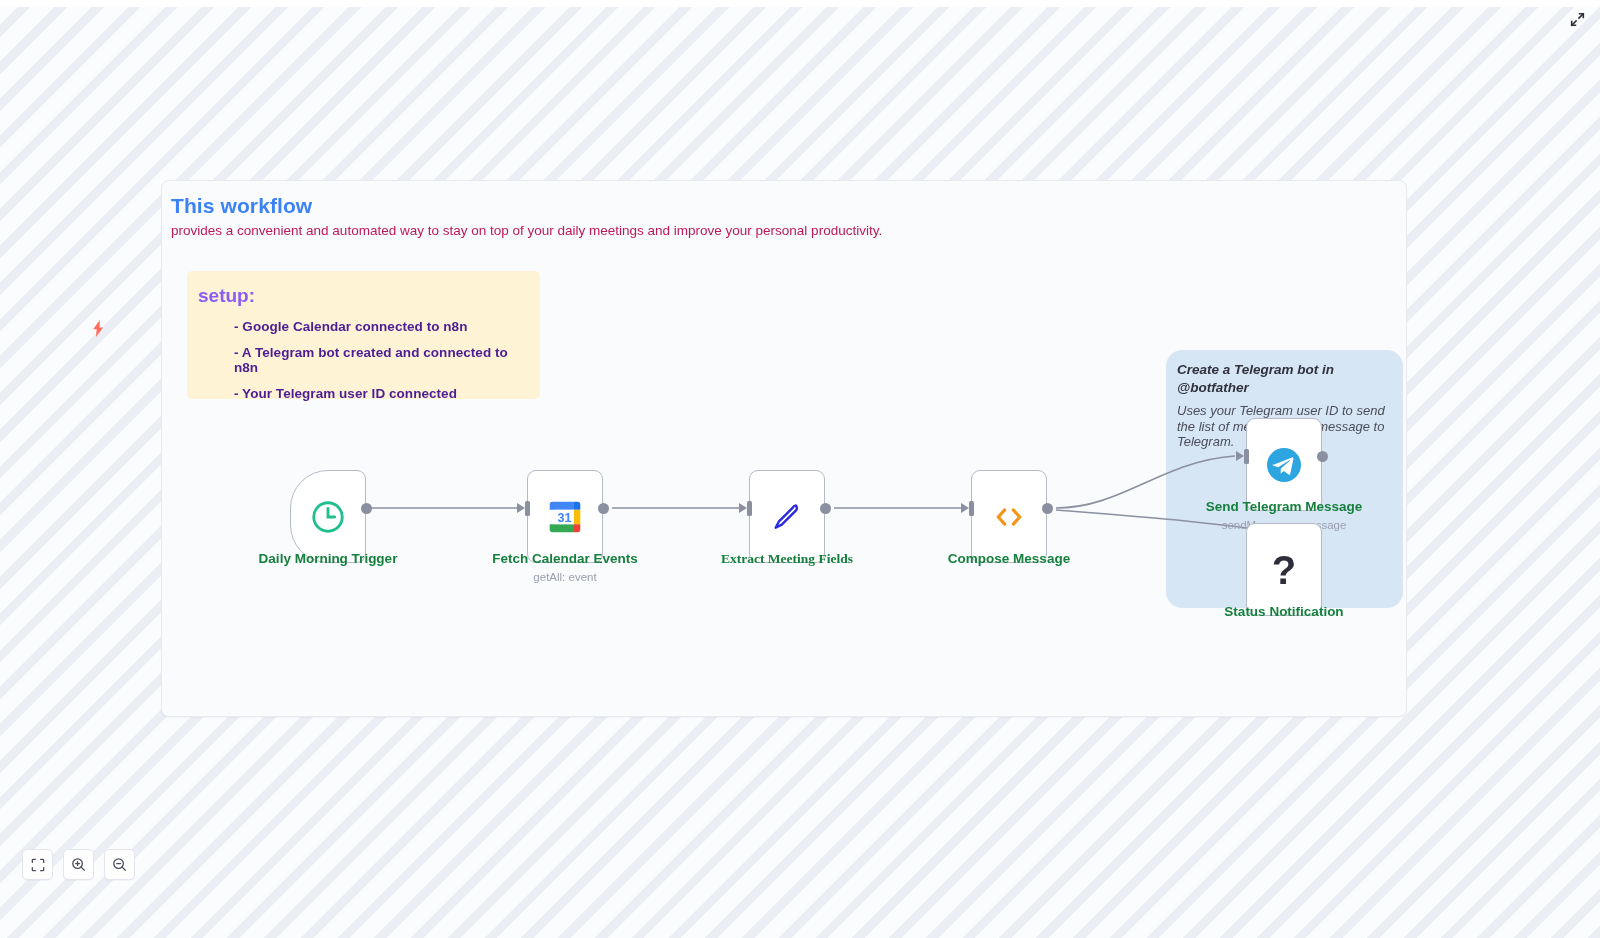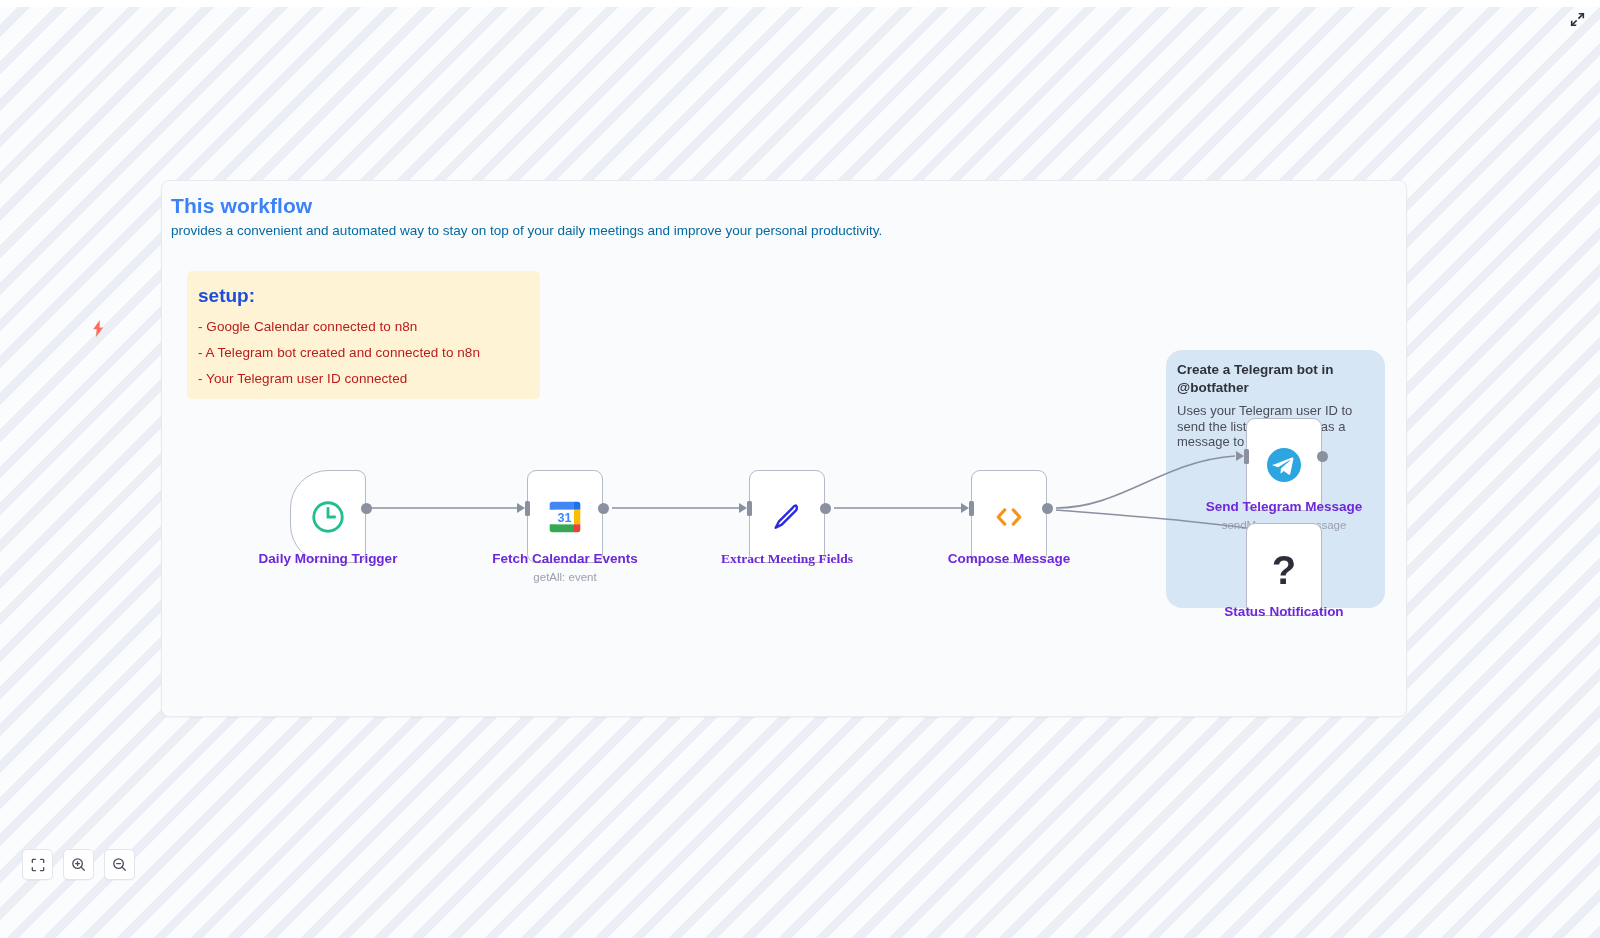--- a/index.html
+++ b/index.html
@@ -64,54 +64,56 @@
     left: 9px; top: 13px;
     font-size: 21px;
     font-weight: 700;
     color: #3b82f6;
     letter-spacing: .1px;
   }
   #wf-sub {
     position: absolute;
     left: 9px; top: 41px;
     font-size: 13.5px;
-    color: #0369a1;
+    color: #be185d;
     line-height: 17px;
   }
 
   
   #sticky-setup {
     position: absolute;
     left: 25px; top: 90px;
     width: 353px; height: 128px;
     background: #fff3d6;
     border-radius: 5px;
   }
   #sticky-setup .sticky-inner { padding: 14px 16px 0 11px; }
   #sticky-setup .sticky-h {
     font-size: 19px;
     font-weight: 700;
-    color: #1d4ed8;
+    color: #8b5cf6;
     margin-bottom: 12px;
   }
   #sticky-setup .sticky-li {
     font-size: 13.5px;
-    font-weight: 400;
-    color: #b91c1c;
+    font-weight: 700;
+    color: #4c1d95;
     margin-bottom: 11px;
     letter-spacing: .05px;
+    margin-left: 36px;
   }
 
   
   #sticky-telegram {
     position: absolute;
     left: 1004px; top: 169px;
-    width: 219px; height: 258px;
+    width: 237px; height: 258px;
     background: #d7e6f5;
     border-radius: 16px;
+    font-style: italic;
   }
   #sticky-telegram .sticky-inner { padding: 11px 10px 0 11px; }
   #sticky-telegram .sticky-h {
     font-size: 13.5px;
     font-weight: 700;
     color: #2f323c;
     line-height: 18px;
     margin-bottom: 6px;
   }
   #sticky-telegram .sticky-p {
@@ -133,21 +135,21 @@
     cursor: pointer;
   }
   .node.trigger {
     border-radius: 38px 9px 9px 38px;
   }
   .node-label {
     position: absolute;
     text-align: right;
     font-size: 13.5px;
     font-weight: 700;
-    color: #6d28d9;
+    color: #15803d;
     white-space: nowrap;
     transform: translateX(-50%);
   }
   .node-sublabel {
     position: absolute;
     text-align: center;
     font-size: 11.5px;
     color: #9ba0ae;
     white-space: nowrap;
     transform: translateX(-50%);

